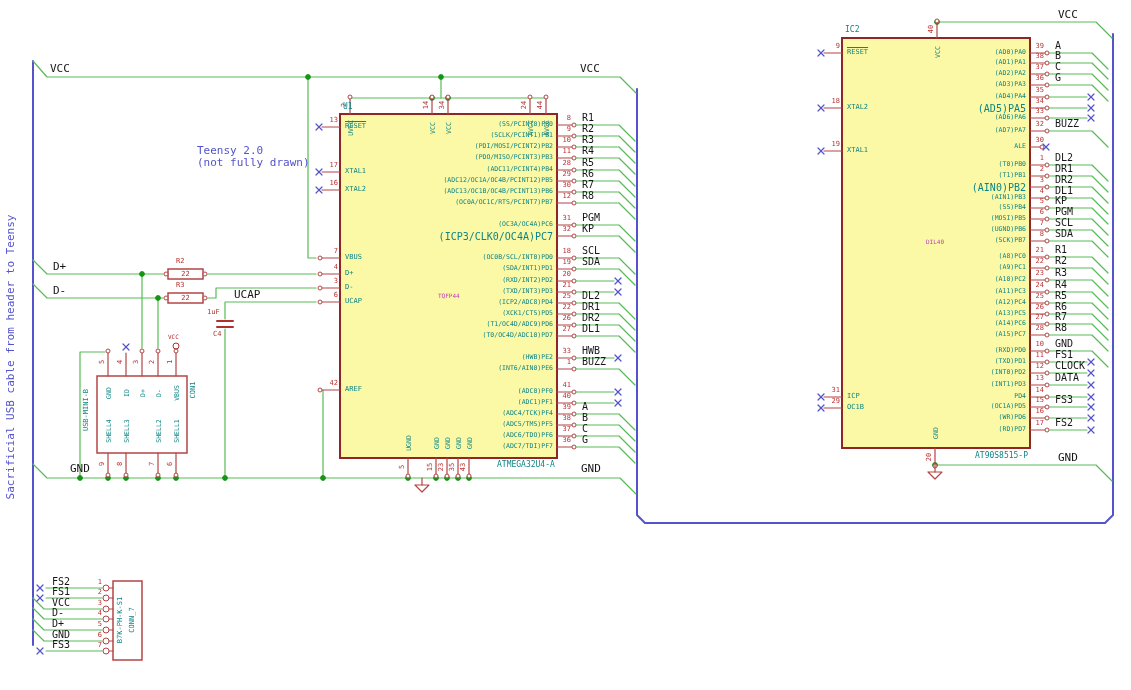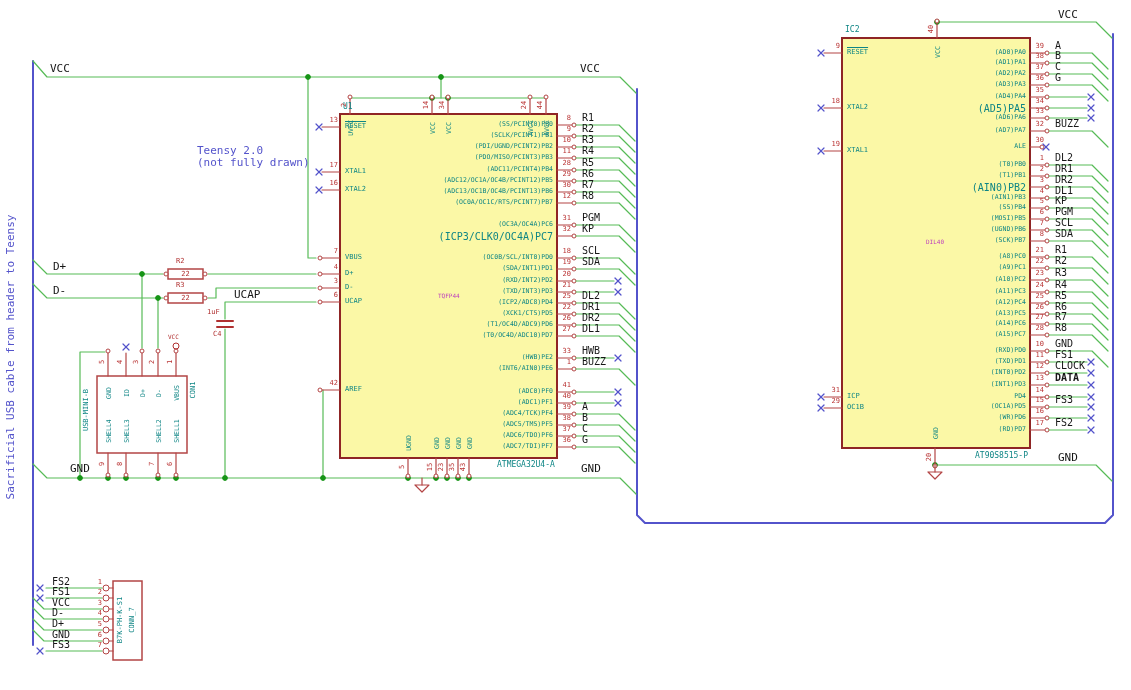--- a/index.html
+++ b/index.html
@@ -416,21 +416,21 @@
     <div class="txt" style="font-size: 7px; color: rgb(14, 133, 133); left: 345px; top: 298px;">UCAP</div>
     <div class="txt" style="font-size: 7px; color: rgb(185, 51, 51); left: 338px; top: 380px; transform: translateX(-100%);">42</div>
     <div class="txt" style="font-size: 7px; color: rgb(14, 133, 133); left: 345px; top: 386px;">AREF</div>
     <div class="txt" style="font-size: 7px; color: rgb(185, 51, 51); left: 571px; top: 115px; transform: translateX(-100%);">8</div>
     <div class="txt" style="font-size: 6.5px; color: rgb(14, 133, 133); left: 553px; top: 121px; transform: translateX(-100%);">(SS/PCINT0)PB0</div>
     <div class="txt" style="font-size: 10px; color: rgb(22, 22, 22); left: 582px; top: 113px;">R1</div>
     <div class="txt" style="font-size: 7px; color: rgb(185, 51, 51); left: 571px; top: 126px; transform: translateX(-100%);">9</div>
     <div class="txt" style="font-size: 6.5px; color: rgb(14, 133, 133); left: 553px; top: 132px; transform: translateX(-100%);">(SCLK/PCINT1)PB1</div>
     <div class="txt" style="font-size: 10px; color: rgb(22, 22, 22); left: 582px; top: 124px;">R2</div>
     <div class="txt" style="font-size: 7px; color: rgb(185, 51, 51); left: 571px; top: 137px; transform: translateX(-100%);">10</div>
-    <div class="txt" style="font-size: 6.5px; color: rgb(14, 133, 133); left: 553px; top: 143px; transform: translateX(-100%);">(PDI/UGND/PCINT2)PB2</div>
+    <div class="txt" style="font-size: 6.5px; color: rgb(14, 133, 133); left: 553px; top: 143px; transform: translateX(-100%);">(PDI/MOSI/PCINT2)PB2</div>
     <div class="txt" style="font-size: 10px; color: rgb(22, 22, 22); left: 582px; top: 135px;">R3</div>
     <div class="txt" style="font-size: 7px; color: rgb(185, 51, 51); left: 571px; top: 148px; transform: translateX(-100%);">11</div>
     <div class="txt" style="font-size: 6.5px; color: rgb(14, 133, 133); left: 553px; top: 154px; transform: translateX(-100%);">(PDO/MISO/PCINT3)PB3</div>
     <div class="txt" style="font-size: 10px; color: rgb(22, 22, 22); left: 582px; top: 146px;">R4</div>
     <div class="txt" style="font-size: 7px; color: rgb(185, 51, 51); left: 571px; top: 160px; transform: translateX(-100%);">28</div>
     <div class="txt" style="font-size: 6.5px; color: rgb(14, 133, 133); left: 553px; top: 166px; transform: translateX(-100%);">(ADC11/PCINT4)PB4</div>
     <div class="txt" style="font-size: 10px; color: rgb(22, 22, 22); left: 582px; top: 158px;">R5</div>
     <div class="txt" style="font-size: 7px; color: rgb(185, 51, 51); left: 571px; top: 171px; transform: translateX(-100%);">29</div>
     <div class="txt" style="font-size: 6.5px; color: rgb(14, 133, 133); left: 553px; top: 177px; transform: translateX(-100%);">(ADC12/OC1A/OC4B/PCINT12)PB5</div>
     <div class="txt" style="font-size: 10px; color: rgb(22, 22, 22); left: 582px; top: 169px;">R6</div>
@@ -598,21 +598,21 @@
     <div class="txt" style="font-size: 6.5px; color: rgb(14, 133, 133); left: 1026px; top: 347px; transform: translateX(-100%);">(RXD)PD0</div>
     <div class="txt" style="font-size: 10px; color: rgb(22, 22, 22); left: 1055px; top: 339px;">GND</div>
     <div class="txt" style="font-size: 7px; color: rgb(185, 51, 51); left: 1044px; top: 352px; transform: translateX(-100%);">11</div>
     <div class="txt" style="font-size: 6.5px; color: rgb(14, 133, 133); left: 1026px; top: 358px; transform: translateX(-100%);">(TXD)PD1</div>
     <div class="txt" style="font-size: 10px; color: rgb(22, 22, 22); left: 1055px; top: 350px;">FS1</div>
     <div class="txt" style="font-size: 7px; color: rgb(185, 51, 51); left: 1044px; top: 363px; transform: translateX(-100%);">12</div>
     <div class="txt" style="font-size: 6.5px; color: rgb(14, 133, 133); left: 1026px; top: 369px; transform: translateX(-100%);">(INT0)PD2</div>
     <div class="txt" style="font-size: 10px; color: rgb(22, 22, 22); left: 1055px; top: 361px;">CLOCK</div>
     <div class="txt" style="font-size: 7px; color: rgb(185, 51, 51); left: 1044px; top: 375px; transform: translateX(-100%);">13</div>
     <div class="txt" style="font-size: 6.5px; color: rgb(14, 133, 133); left: 1026px; top: 381px; transform: translateX(-100%);">(INT1)PD3</div>
-    <div class="txt" style="font-size: 10px; color: rgb(22, 22, 22); left: 1055px; top: 373px; font-weight: bold;">DATA</div>
+    <div class="txt" style="font-size: 10px; color: rgb(22, 22, 22); left: 1055px; top: 373px;">DATA</div>
     <div class="txt" style="font-size: 7px; color: rgb(185, 51, 51); left: 1044px; top: 387px; transform: translateX(-100%);">14</div>
     <div class="txt" style="font-size: 6.5px; color: rgb(14, 133, 133); left: 1026px; top: 393px; transform: translateX(-100%);">PD4</div>
     <div class="txt" style="font-size: 7px; color: rgb(185, 51, 51); left: 1044px; top: 397px; transform: translateX(-100%);">15</div>
     <div class="txt" style="font-size: 6.5px; color: rgb(14, 133, 133); left: 1026px; top: 403px; transform: translateX(-100%);">(OC1A)PD5</div>
     <div class="txt" style="font-size: 10px; color: rgb(22, 22, 22); left: 1055px; top: 395px;">FS3</div>
     <div class="txt" style="font-size: 7px; color: rgb(185, 51, 51); left: 1044px; top: 408px; transform: translateX(-100%);">16</div>
     <div class="txt" style="font-size: 6.5px; color: rgb(14, 133, 133); left: 1026px; top: 414px; transform: translateX(-100%);">(WR)PD6</div>
     <div class="txt" style="font-size: 7px; color: rgb(185, 51, 51); left: 1044px; top: 420px; transform: translateX(-100%);">17</div>
     <div class="txt" style="font-size: 6.5px; color: rgb(14, 133, 133); left: 1026px; top: 426px; transform: translateX(-100%);">(RD)PD7</div>
     <div class="txt" style="font-size: 10px; color: rgb(22, 22, 22); left: 1055px; top: 418px;">FS2</div>

